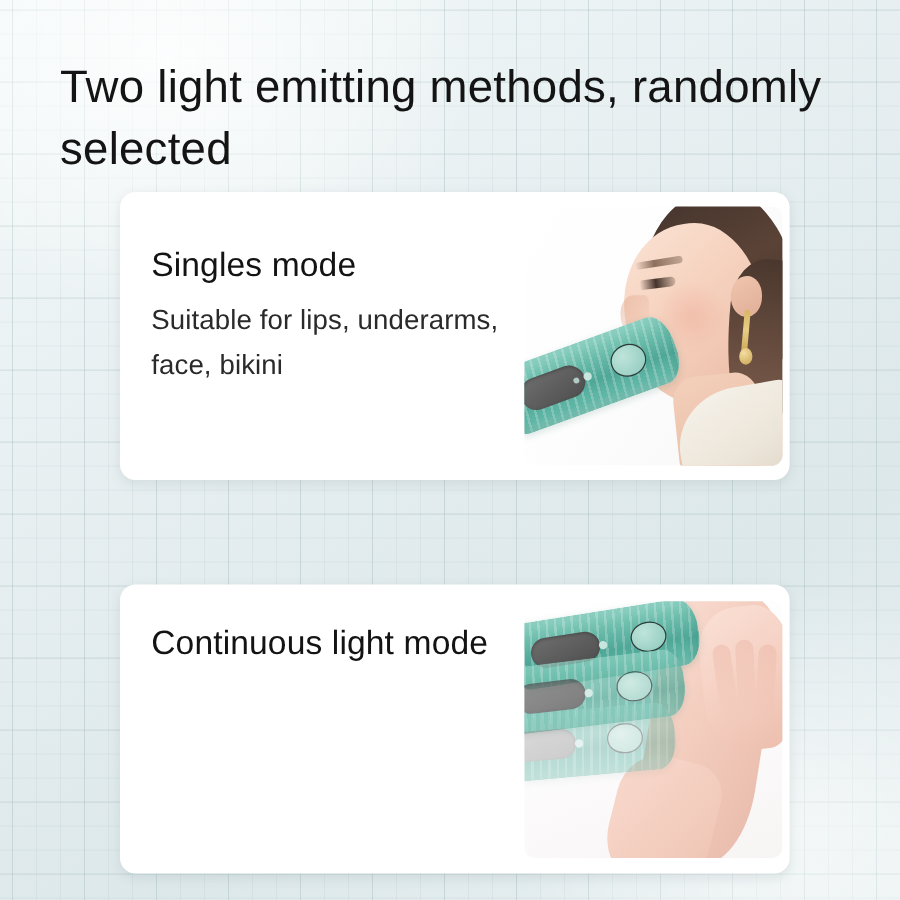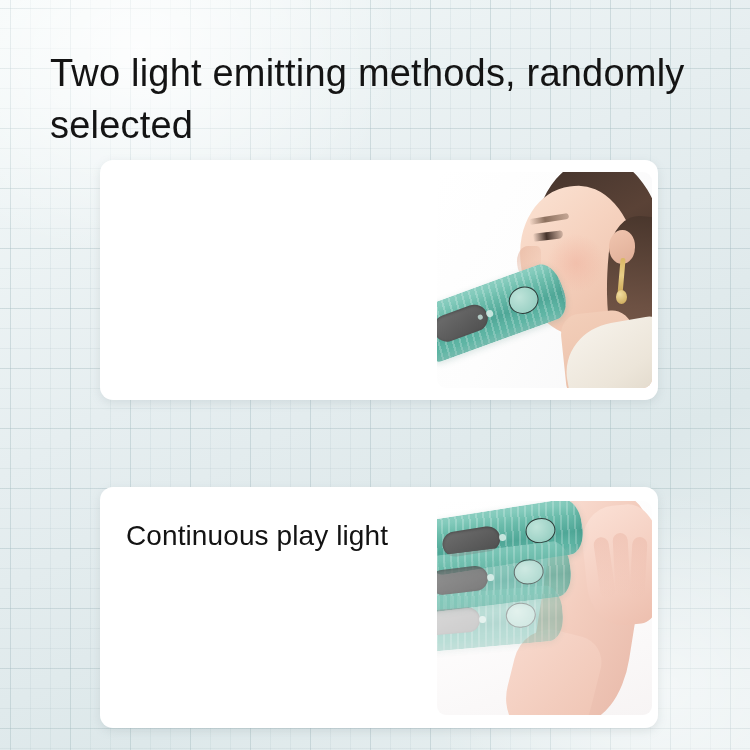--- a/index.html
+++ b/index.html
@@ -349,20 +349,24 @@
 
 <div class="poster">
 
   <div class="glow-tl"></div>
   <div class="glow-br"></div>
 
   <h1 class="heading">Two light emitting methods, randomly selected</h1>
 
   <div class="card card-1">
 
+    <div class="card-text">
+      <p class="card-title">Singles mode</p>
+      <p class="card-desc">Suitable for lips, underarms, face, bikini</p>
+    </div>
 
     <div class="photo">
       <div class="ph1-bg"></div>
       <div class="ph1-hair"></div>
       <div class="ph1-face"></div>
       <div class="ph1-cheek"></div>
       <div class="ph1-brow"></div>
       <div class="ph1-eye"></div>
       <div class="ph1-nose"></div>
       <div class="ph1-lip"></div>
@@ -381,21 +385,21 @@
           <div class="dev-led"></div>
           <div class="dev-button"></div>
         </div>
       </div>
     </div>
   </div>
 
   <div class="card card-2">
 
     <div class="card-text">
-      <p class="card-title">Continuous play light</p>
+      <p class="card-title">Continuous light mode</p>
     </div>
 
     <div class="photo">
       <div class="ph2-bg"></div>
       <div class="ph2-leg"></div>
       <div class="ph2-leg2"></div>
       <div class="ph2-hand"></div>
       <div class="ph2-finger ph2-f1"></div>
       <div class="ph2-finger ph2-f2"></div>
       <div class="ph2-finger ph2-f3"></div>

